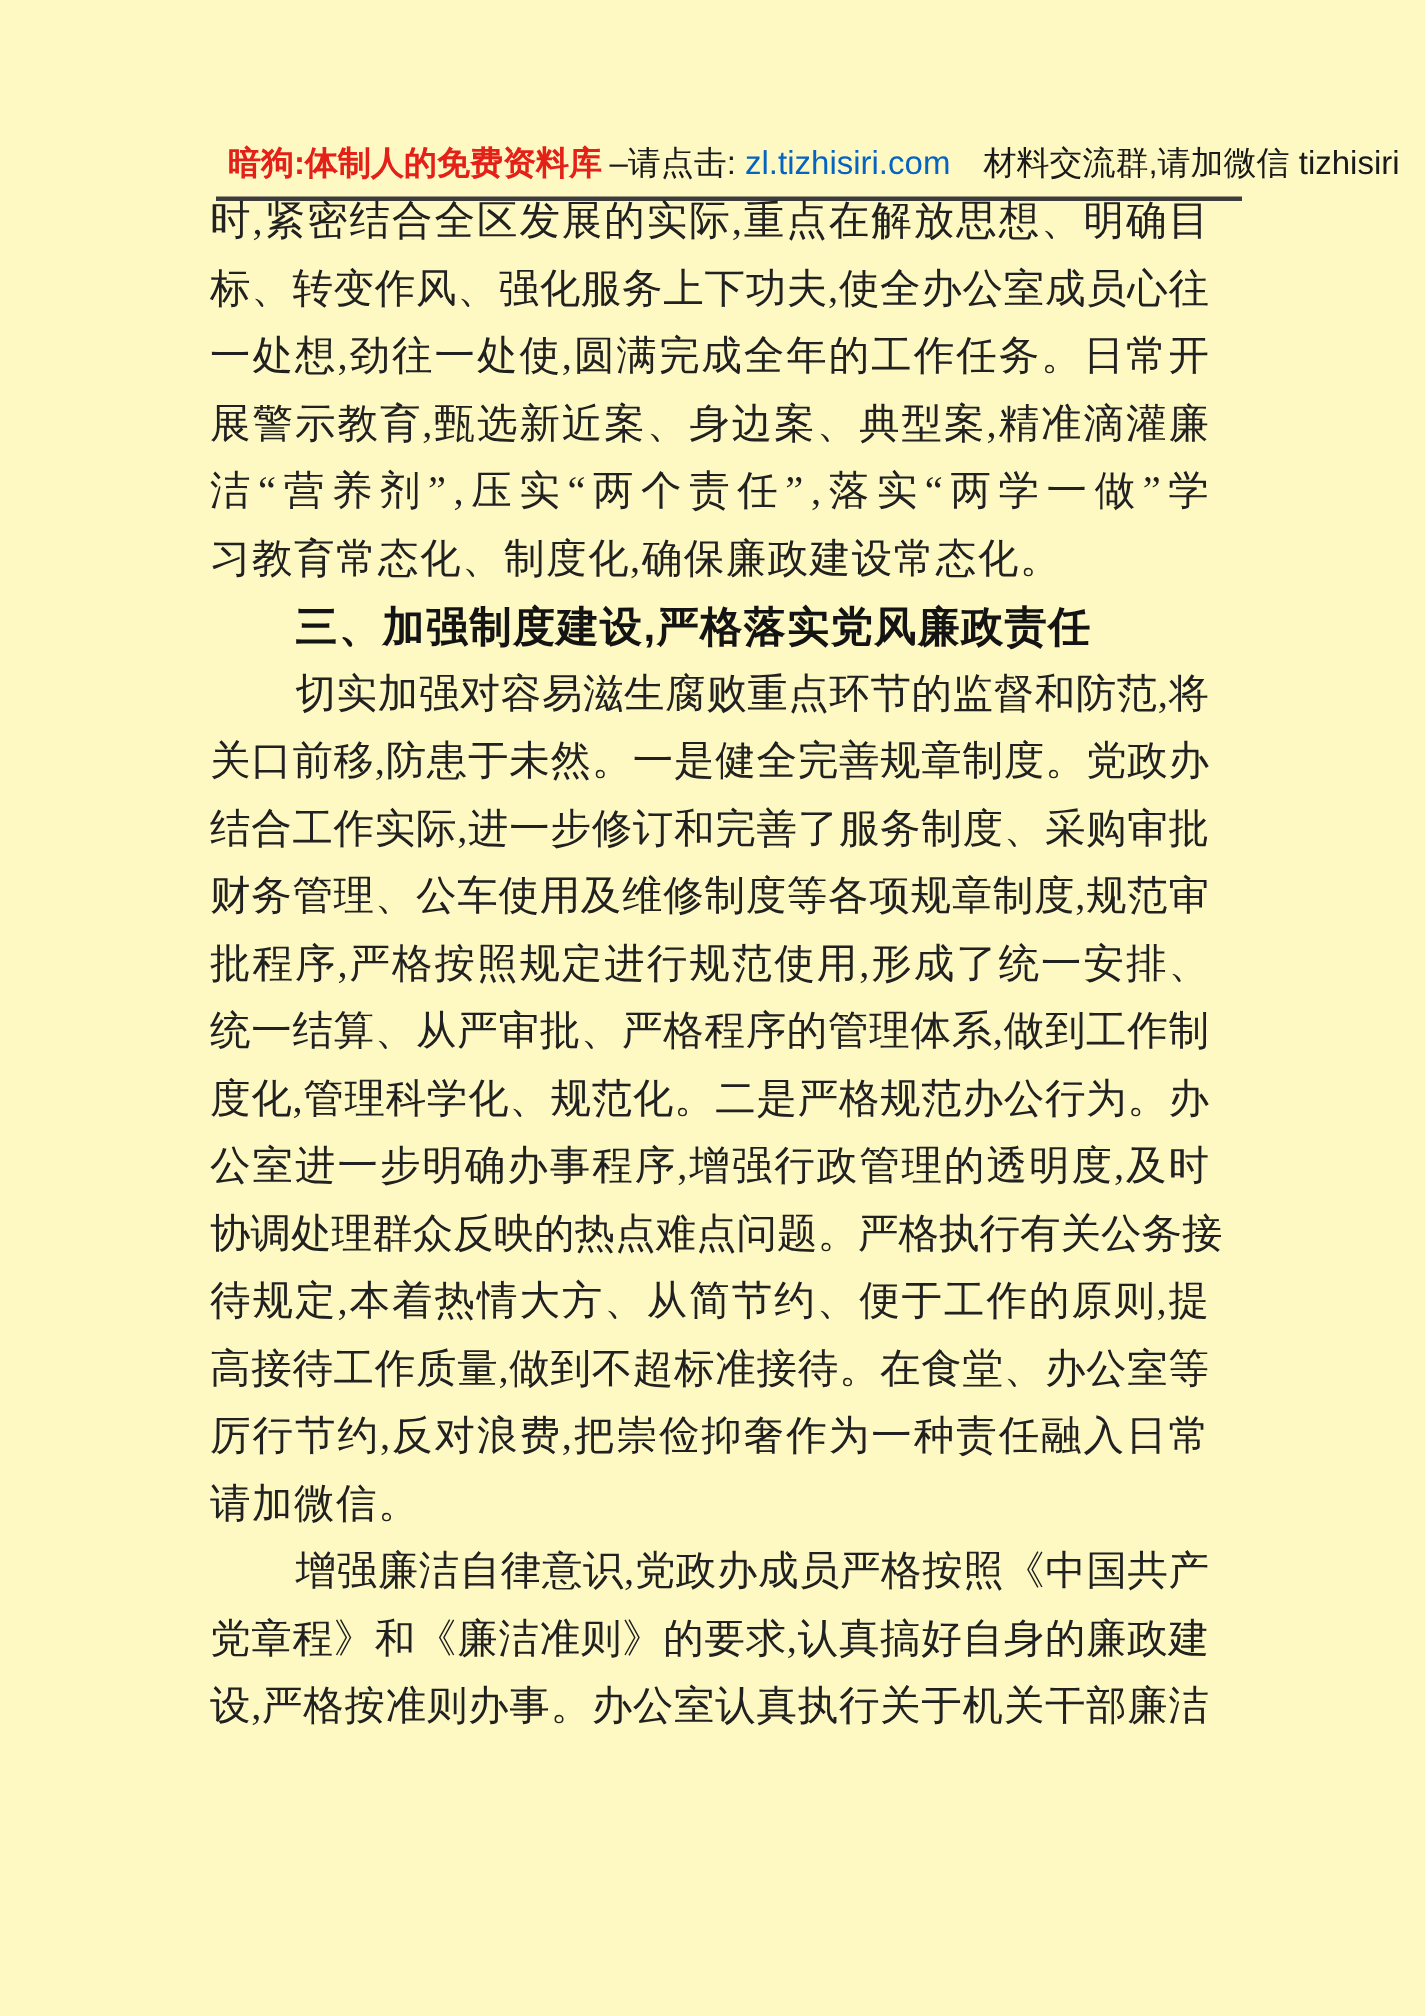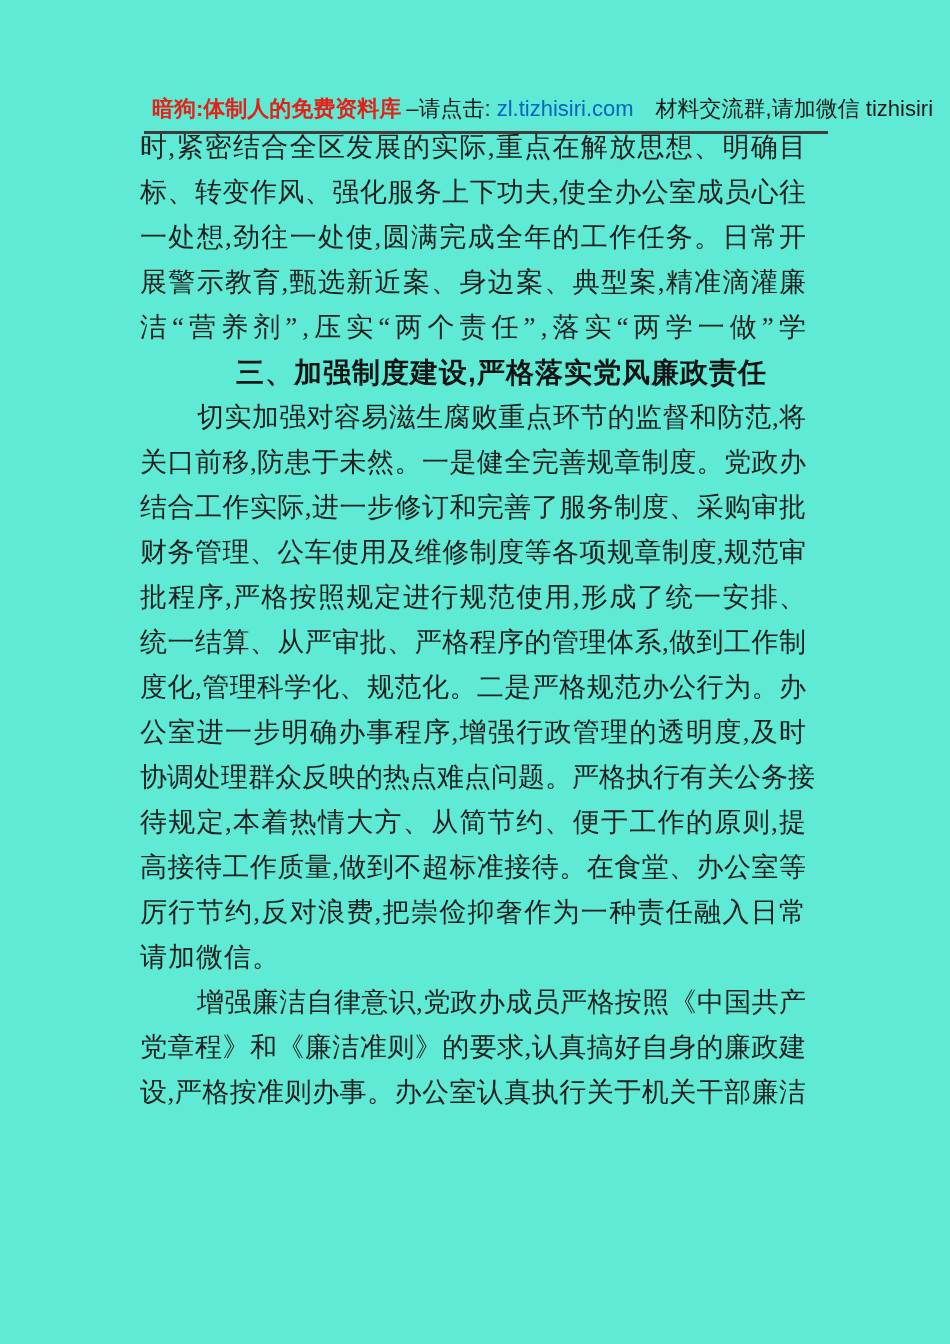--- a/index.html
+++ b/index.html
@@ -10,21 +10,21 @@
   body {
     position: relative;
     width: 950px;
     height: 1344px;
     overflow: hidden;
     font-family: "Liberation Serif", serif;
   }
   .page {
     position: absolute;
     inset: 0;
-    background: #5eead4;
+    background: #fef9c3;
   }
   
   .promo-header {
     position: absolute;
     left: 144px;
     top: 60px;
     width: 676px;
     padding: 2px 0 7px 8px;
     border-bottom: 3px solid var(--rule-color, #3d3d3d);
     display: flex;
@@ -68,21 +68,20 @@
     letter-spacing: 0;
   }
   .line.ind { padding-left: 57px; }
   .line.heading {
     font-family: "Liberation Sans", sans-serif;
     font-weight: 700;
     font-size: 28px;
     color: #141414;
     padding-left: 57px;
     letter-spacing: 1px;
-    text-align: center;
   }
 </style>
 </head>
 <body>
 
 <div class="page">
 
   <div class="promo-header">
     <span class="promo-brand">暗狗:体制人的免费资料库</span>
     <span class="promo-click">–请点击:</span>
@@ -219,20 +218,21 @@
         <span>落</span>
         <span>实</span>
         <span>“</span>
         <span>两</span>
         <span>学</span>
         <span>一</span>
         <span>做</span>
         <span>”</span>
         <span>学</span>
       </div>
+      <div class="line">习教育常态化、制度化,确保廉政建设常态化。</div>
       <div class="line heading">三、加强制度建设,严格落实党风廉政责任</div>
       <div class="line j ind">
         <span>切</span>
         <span>实</span>
         <span>加</span>
         <span>强</span>
         <span>对</span>
         <span>容</span>
         <span>易</span>
         <span>滋</span>

